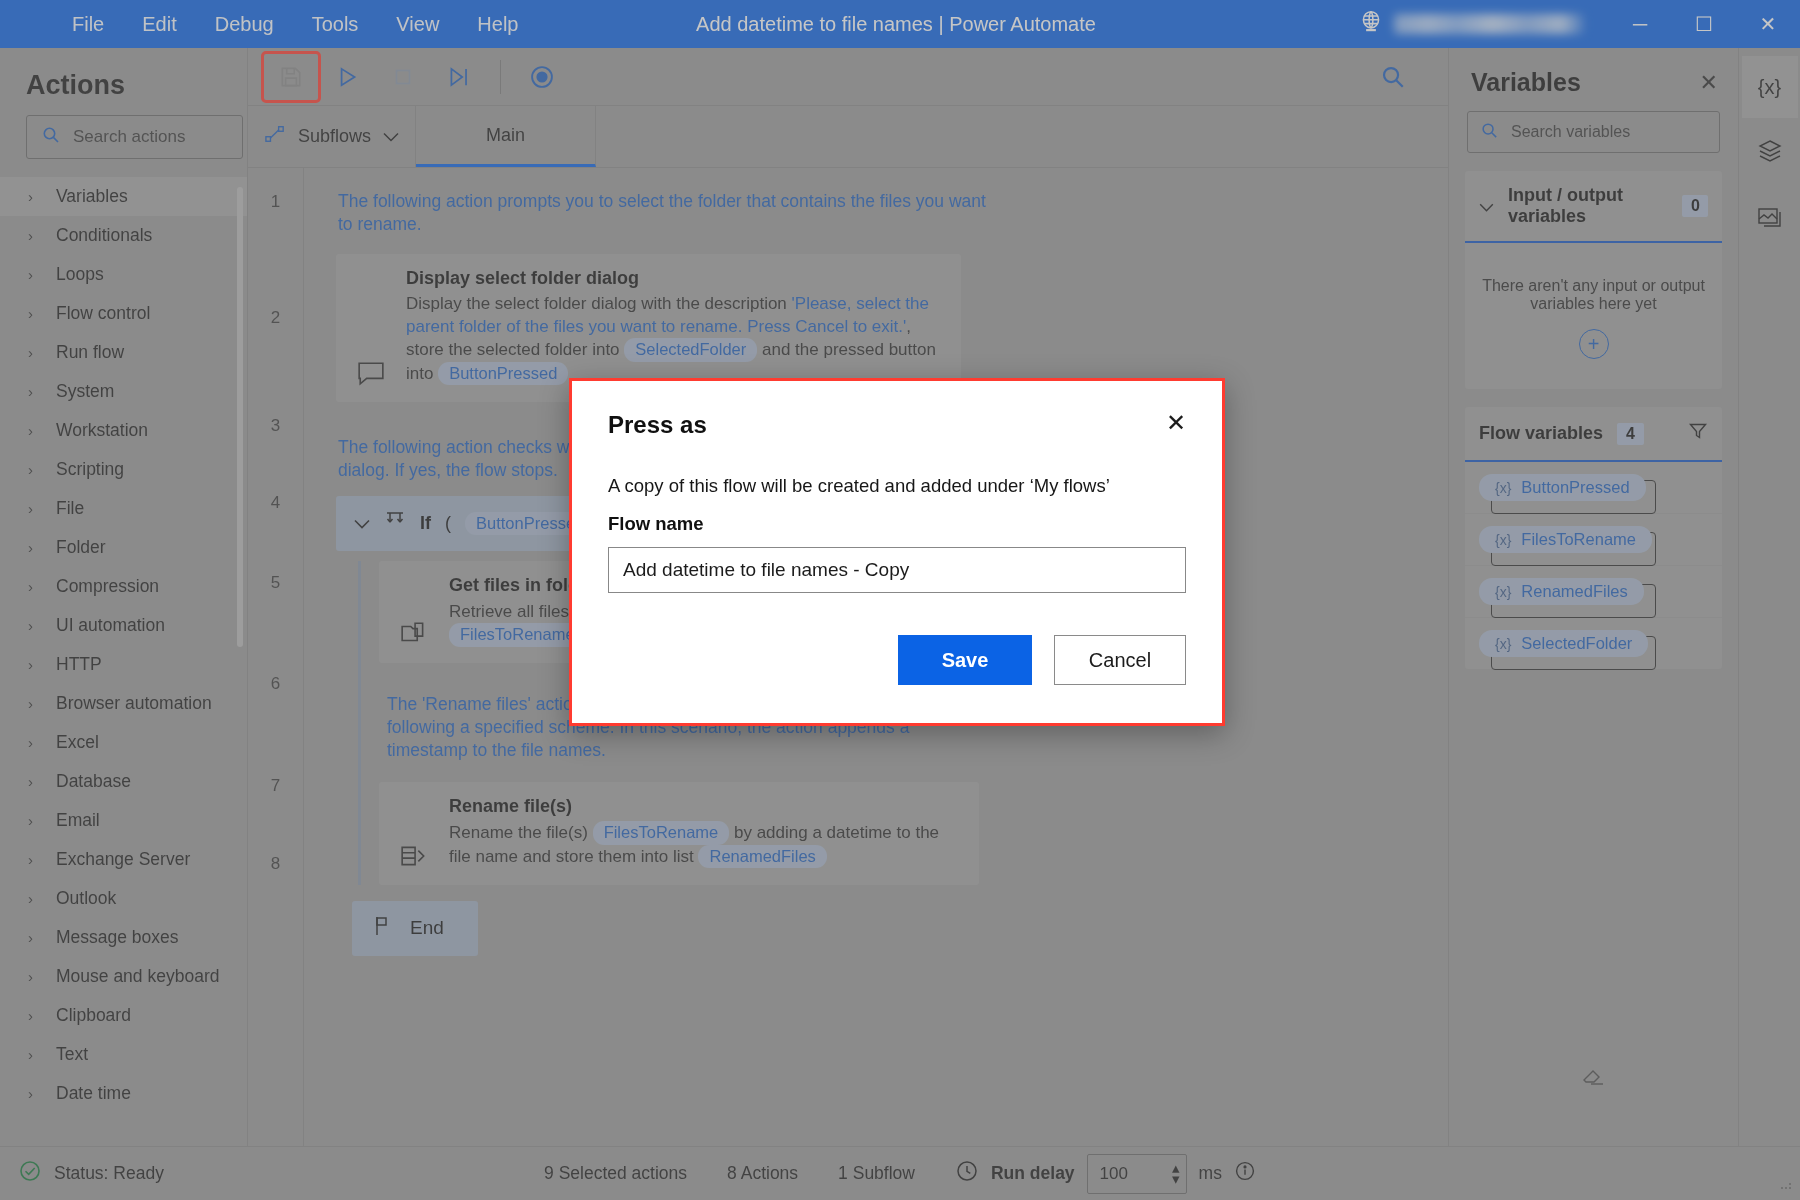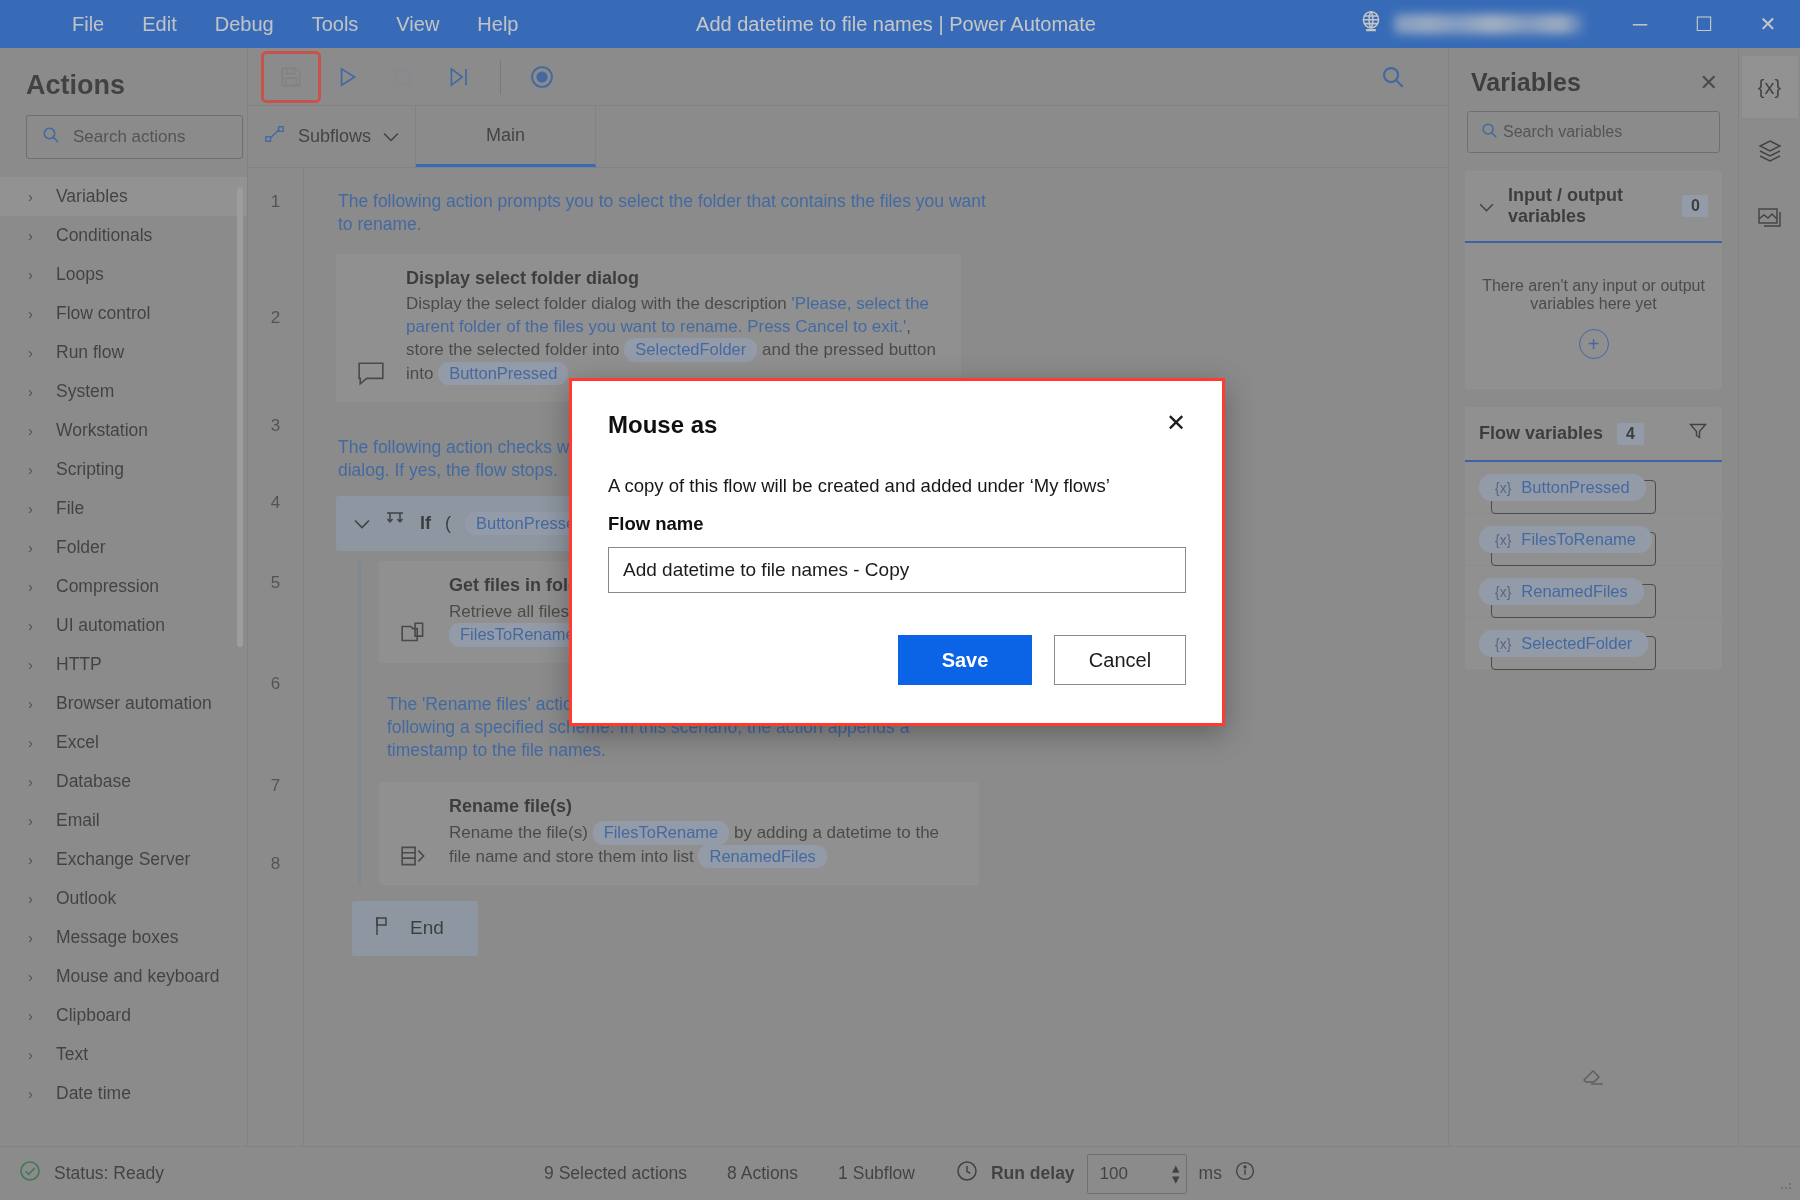--- a/index.html
+++ b/index.html
@@ -133,21 +133,21 @@
   
   .vars-pane {
     width: 290px; flex: 0 0 290px; background: #9a9a9a; border-left: 1px solid #8b8b8b;
     display: flex; flex-direction: column; position: relative;
   }
   .vars-head { display: flex; align-items: center; padding: 20px 20px 14px 22px; }
   .vars-title { font-size: 25px; font-weight: 600; color: #151515; }
   .vars-x { margin-left: auto; font-size: 22px; color: #2b2b2b; }
   .vsearch {
     margin: 0 18px 18px 18px; height: 42px; border: 1px solid #6a6a6a; border-radius: 3px;
-    display: flex; align-items: center; gap: 4px; padding: 0 12px;
+    display: flex; align-items: center; gap: 12px; padding: 0 12px;
   }
   .vsearch .ph { font-size: 16px; color: #3a3a3a; }
   .vsection { margin: 0 16px 18px 16px; background: #a2a2a2; border-radius: 3px; }
   .vsec-head {
     display: flex; align-items: center; gap: 14px; padding: 14px 14px;
     border-bottom: 2px solid #1355c4; font-size: 18px; font-weight: 700; color: #141414;
   }
   .count-badge {
     background: #a9b6cb; color: #141414; font-size: 16px; font-weight: 600;
     padding: 2px 9px; border-radius: 2px; min-width: 26px; text-align: center;
@@ -696,21 +696,21 @@
           <rect x="7" y="11" width="2" height="2"></rect>
         <rect x="11" y="7" width="2" height="2"></rect>
           <rect x="3" y="11" width="2" height="2"></rect>
       </svg>
     </span>
   </div>
 
   <div class="scrim"></div>
   <div class="modal">
     <div class="modal-head">
-      <div class="modal-title">Mouse as</div>
+      <div class="modal-title">Press as</div>
       <div class="modal-x">✕</div>
     </div>
     <div class="modal-sub">A copy of this flow will be created and added under ‘My flows’</div>
     <div class="modal-label">Flow name</div>
     <div class="modal-input">Add datetime to file names - Copy</div>
     <div class="modal-btns">
       <button class="btn-primary">Save</button>
       <button class="btn-secondary">Cancel</button>
     </div>
   </div>

